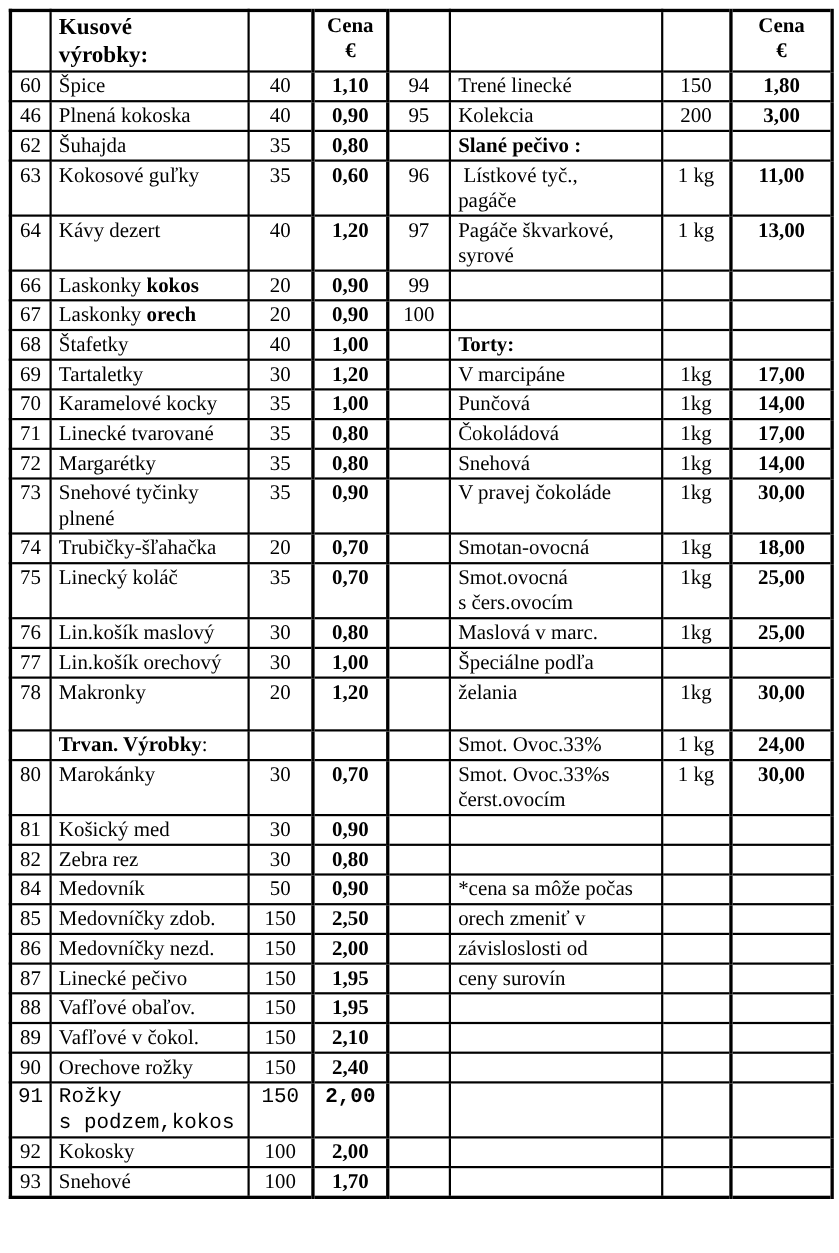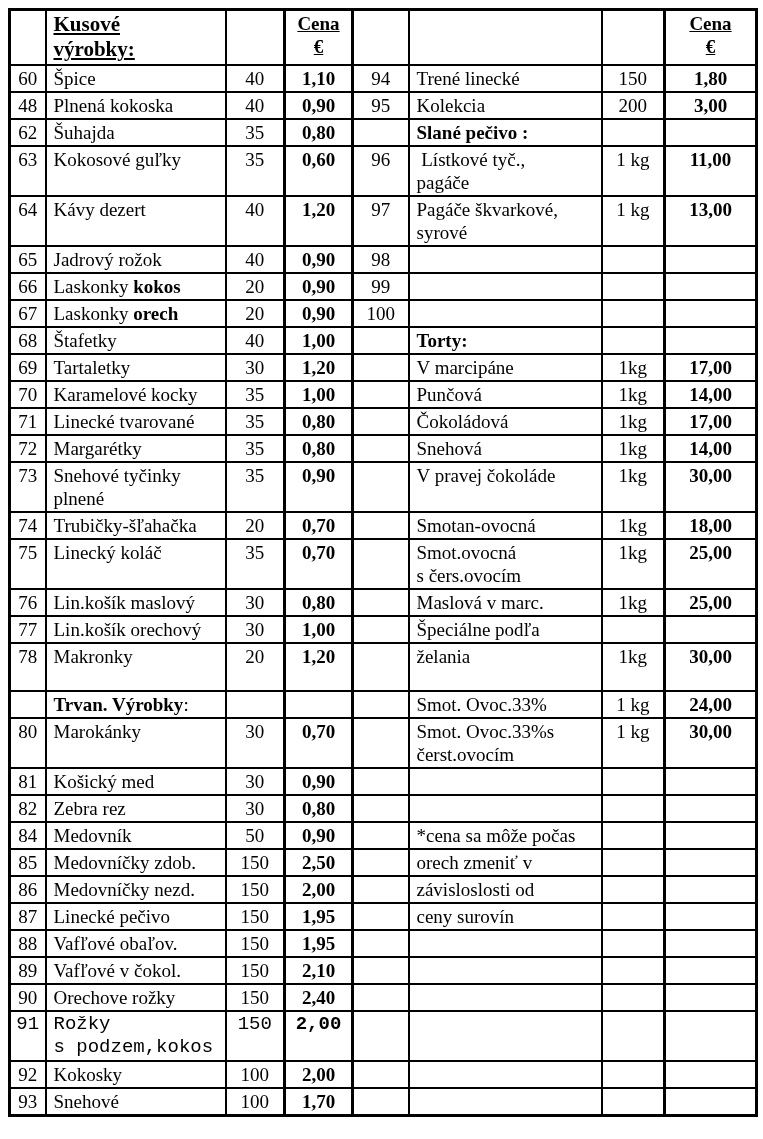--- a/index.html
+++ b/index.html
@@ -51,21 +51,21 @@
     <col style="width:36px">
     <col style="width:180px">
     <col style="width:59px">
     <col style="width:68px">
     <col style="width:56px">
     <col style="width:193px">
     <col style="width:63px">
     <col style="width:92px">
   </colgroup>
   <tbody data-name="table-body">
-      <tr data-name="header-row" class="header-row" style="height: 55px; text-decoration: underline;">
+      <tr data-name="header-row" class="header-row" style="height: 55px;">
         <td class="c0" data-name="num-cell"></td>
         <td class="c1" data-name="name-cell">
           <div>Kusové</div>
           <div>výrobky:</div>
         </td>
         <td class="c2" data-name="qty-cell"></td>
         <td class="c3" data-name="price-cell">
           <div>Cena</div>
           <div>€</div>
         </td>
@@ -81,21 +81,21 @@
         <td class="c0" data-name="num-cell">60</td>
         <td class="c1" data-name="name-cell">Špice</td>
         <td class="c2" data-name="qty-cell">40</td>
         <td class="c3" data-name="price-cell">1,10</td>
         <td class="c4" data-name="num-cell">94</td>
         <td class="c5" data-name="name-cell">Trené linecké</td>
         <td class="c6" data-name="qty-cell">150</td>
         <td class="c7" data-name="price-cell">1,80</td>
       </tr>
       <tr data-name="table-row">
-        <td class="c0" data-name="num-cell">48</td>
+        <td class="c0" data-name="num-cell">46</td>
         <td class="c1" data-name="name-cell">Plnená kokoska</td>
         <td class="c2" data-name="qty-cell">40</td>
         <td class="c3" data-name="price-cell">0,90</td>
         <td class="c4" data-name="num-cell">95</td>
         <td class="c5" data-name="name-cell">Kolekcia</td>
         <td class="c6" data-name="qty-cell">200</td>
         <td class="c7" data-name="price-cell">3,00</td>
       </tr>
       <tr data-name="table-row">
         <td class="c0" data-name="num-cell">62</td>
@@ -127,30 +127,20 @@
         <td class="c3" data-name="price-cell">1,20</td>
         <td class="c4" data-name="num-cell">97</td>
         <td class="c5" data-name="name-cell">
           <div>Pagáče škvarkové,</div>
           <div>syrové</div>
         </td>
         <td class="c6" data-name="qty-cell">1 kg</td>
         <td class="c7" data-name="price-cell">13,00</td>
       </tr>
       <tr data-name="table-row">
-        <td class="c0" data-name="num-cell">65</td>
-        <td class="c1" data-name="name-cell">Jadrový rožok</td>
-        <td class="c2" data-name="qty-cell">40</td>
-        <td class="c3" data-name="price-cell">0,90</td>
-        <td class="c4" data-name="num-cell">98</td>
-        <td class="c5" data-name="name-cell"></td>
-        <td class="c6" data-name="qty-cell"></td>
-        <td class="c7" data-name="price-cell"></td>
-      </tr>
-      <tr data-name="table-row">
         <td class="c0" data-name="num-cell">66</td>
         <td class="c1" data-name="name-cell"><span>Laskonky </span><span class="bold">kokos</span></td>
         <td class="c2" data-name="qty-cell">20</td>
         <td class="c3" data-name="price-cell">0,90</td>
         <td class="c4" data-name="num-cell">99</td>
         <td class="c5" data-name="name-cell"></td>
         <td class="c6" data-name="qty-cell"></td>
         <td class="c7" data-name="price-cell"></td>
       </tr>
       <tr data-name="table-row">

